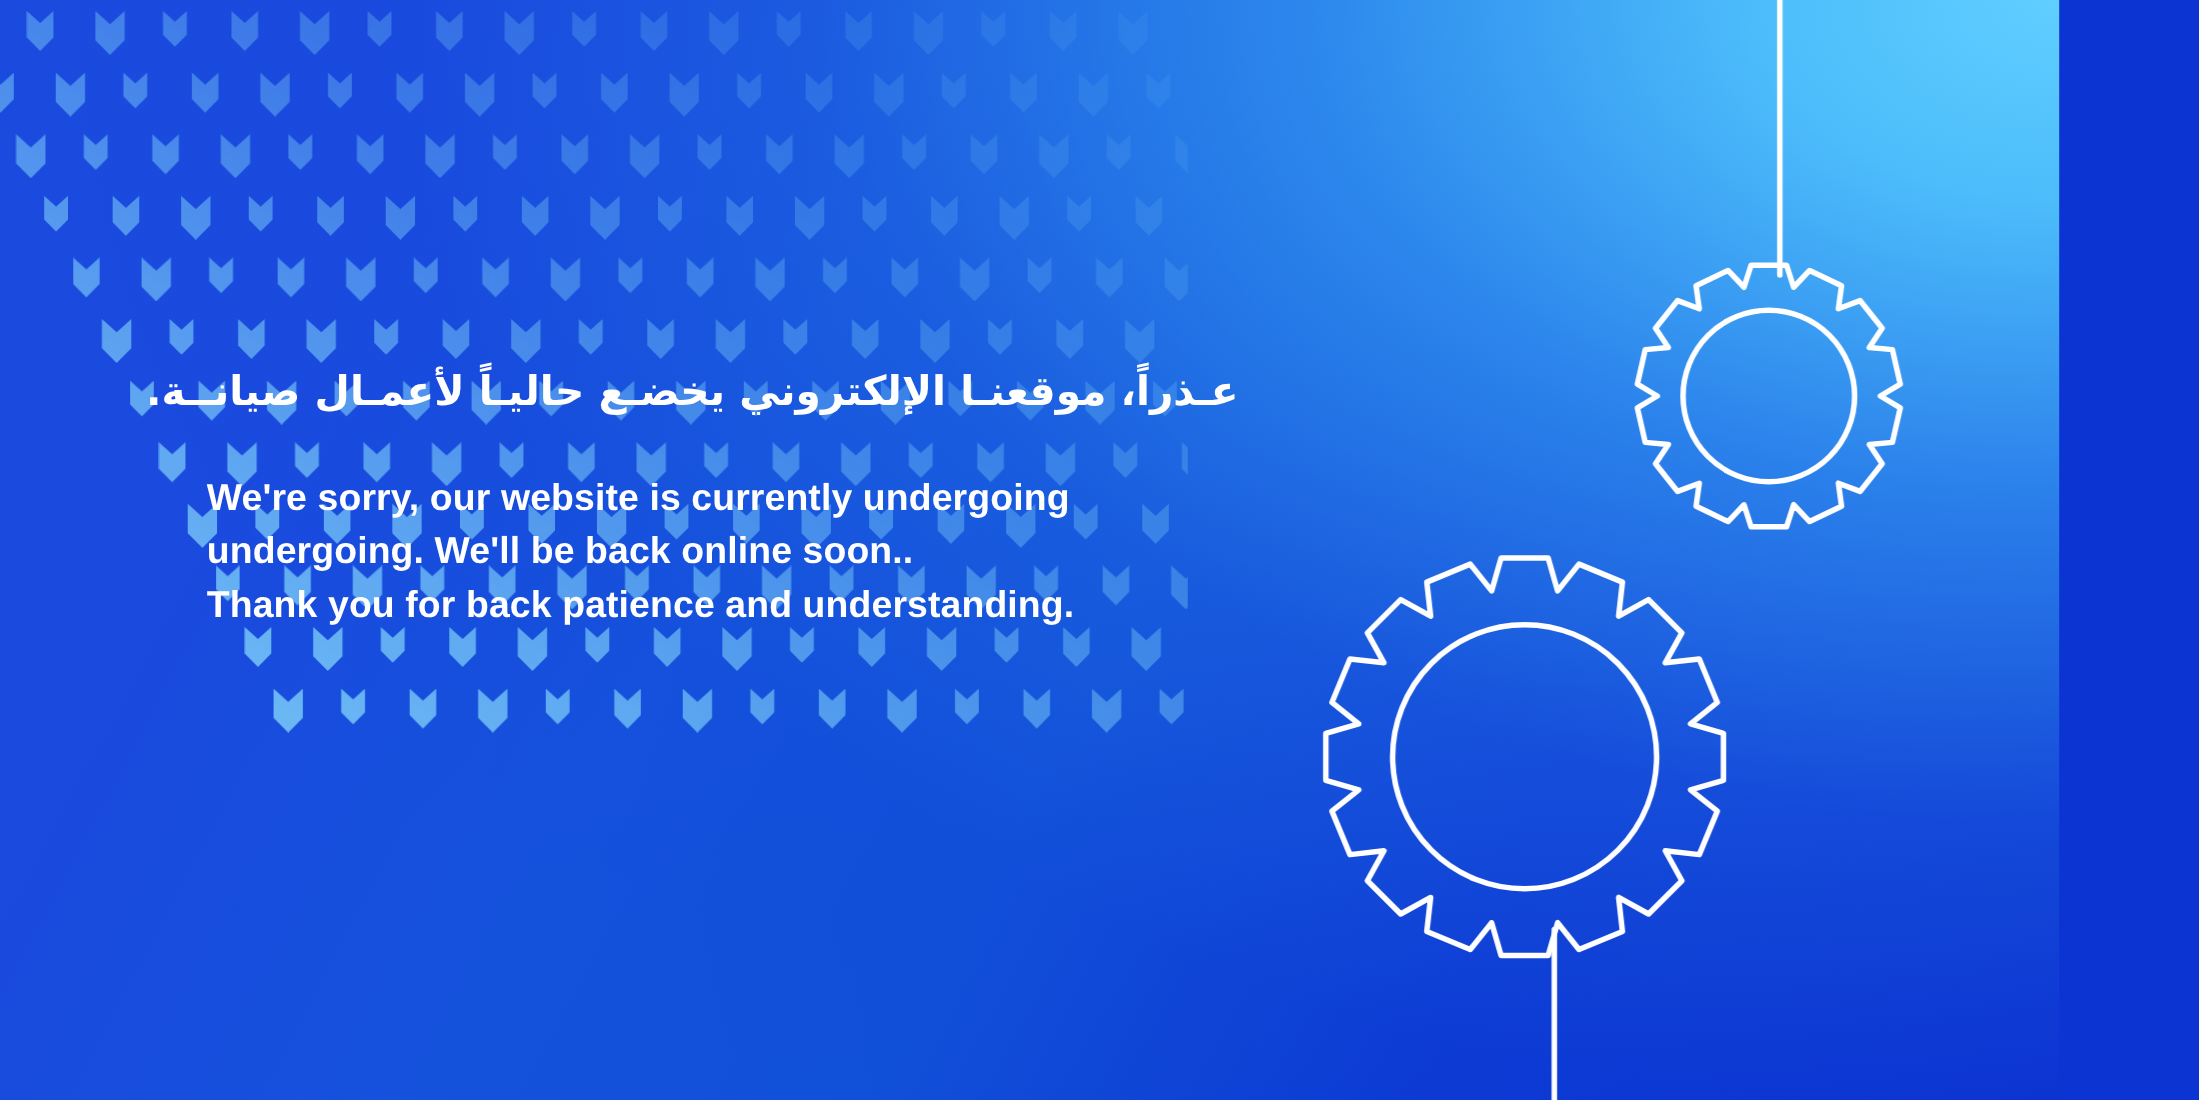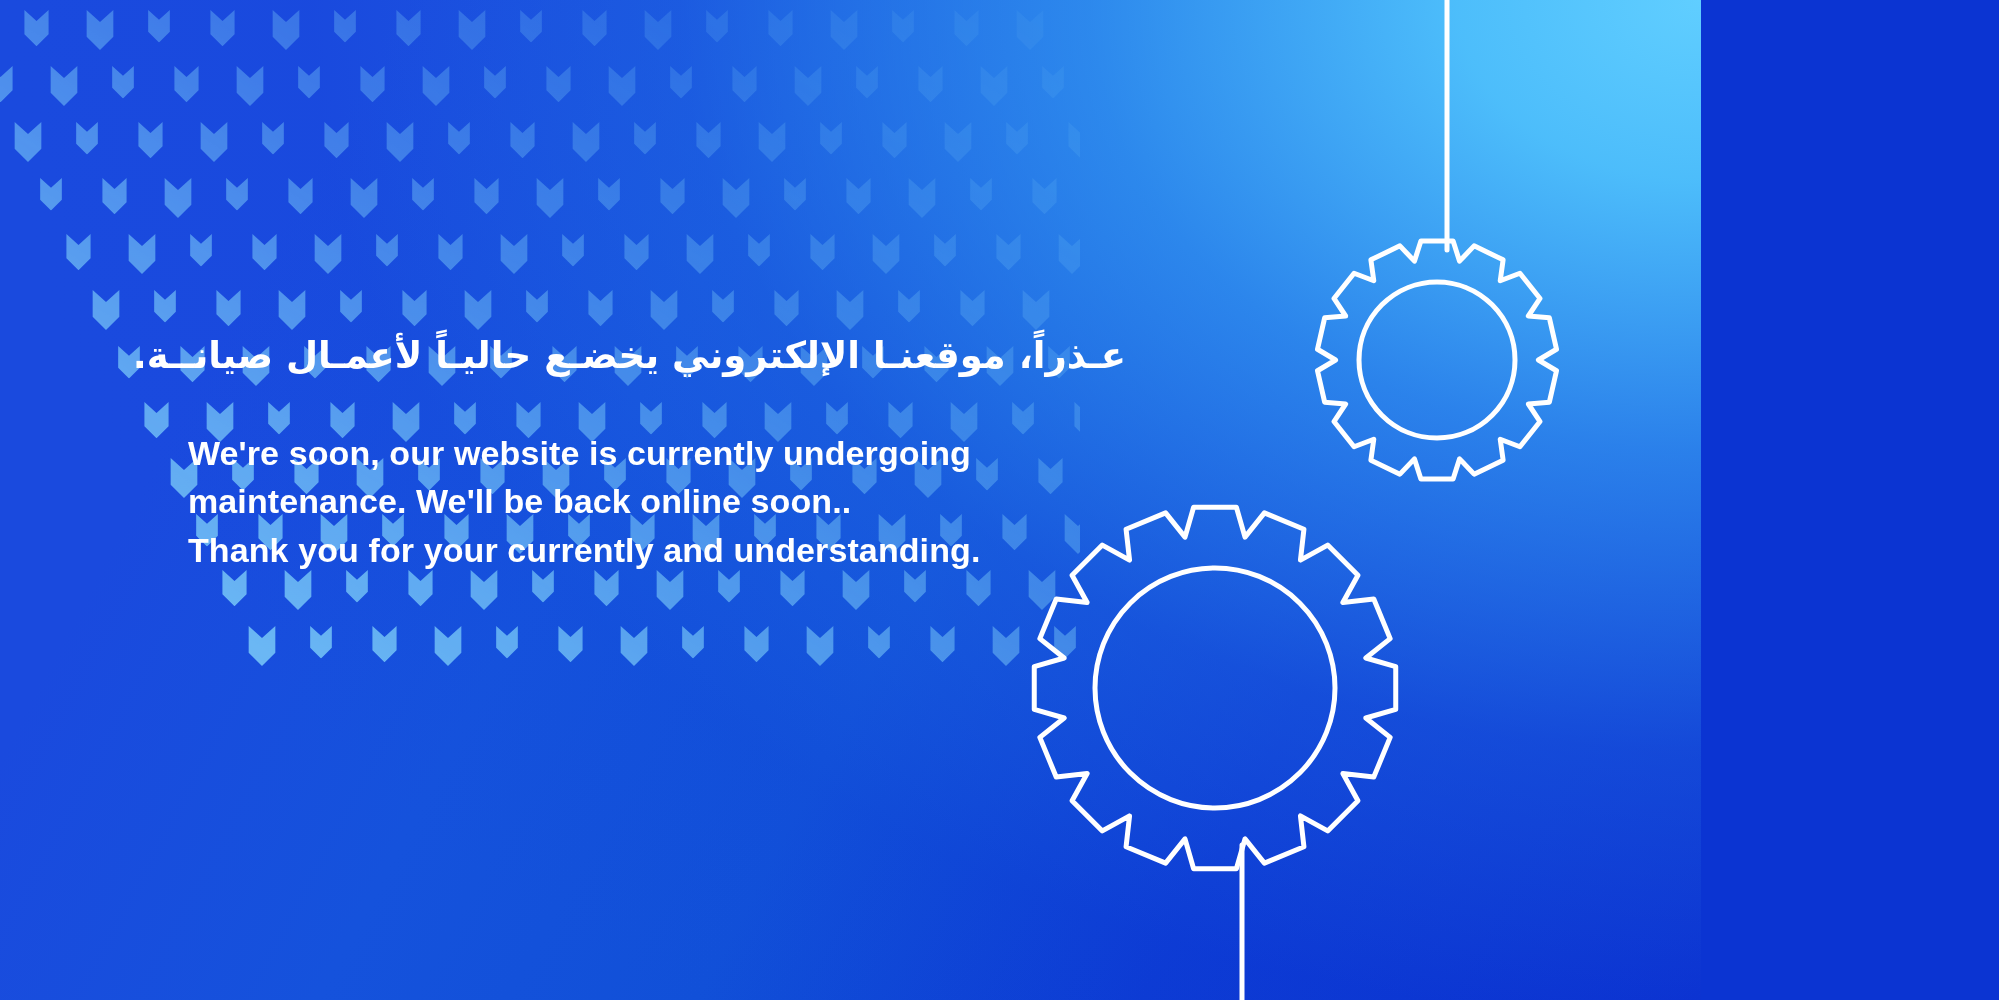--- a/index.html
+++ b/index.html
@@ -7,21 +7,21 @@
     margin: 0;
     padding: 0;
     background: #0b34d2;
   }
   body {
     font-family: "Liberation Sans", "DejaVu Sans", sans-serif;
   }
 
   .page {
     position: relative;
-    width: 1701px;
+    width: 1872px;
     height: 1000px;
     overflow: hidden;
     background:
       radial-gradient(120% 150% at 100% 0%,
           rgba(96,206,255,1.00) 0%,
           rgba(80,196,253,0.95) 12%,
           rgba(56,160,245,0.70) 30%,
           rgba(36,110,230,0.38) 50%,
           rgba(20,70,221,0.12) 68%,
           rgba(16,60,215,0.00) 84%),
@@ -334,20 +334,20 @@
     </g>
   </svg>
 
   <div class="content">
 
     <div class="arabic-block" dir="rtl">
       <span class="arabic-line">عـذراً، موقعنـا الإلكتروني يخضـع حاليـاً لأعمـال صيانــة.</span>
     </div>
 
     <div class="english-block" dir="ltr">
-      <span class="english-line">We're soon, our website is currently undergoing</span>
-      <span class="english-line">maintenance. We'll be back online soon..</span>
-      <span class="english-line">Thank you for your currently and understanding.</span>
+      <span class="english-line">We're sorry, our website is currently undergoing</span>
+      <span class="english-line">undergoing. We'll be back online soon..</span>
+      <span class="english-line">Thank you for back patience and understanding.</span>
     </div>
 
   </div>
 
 </div>
 
 </body></html>

